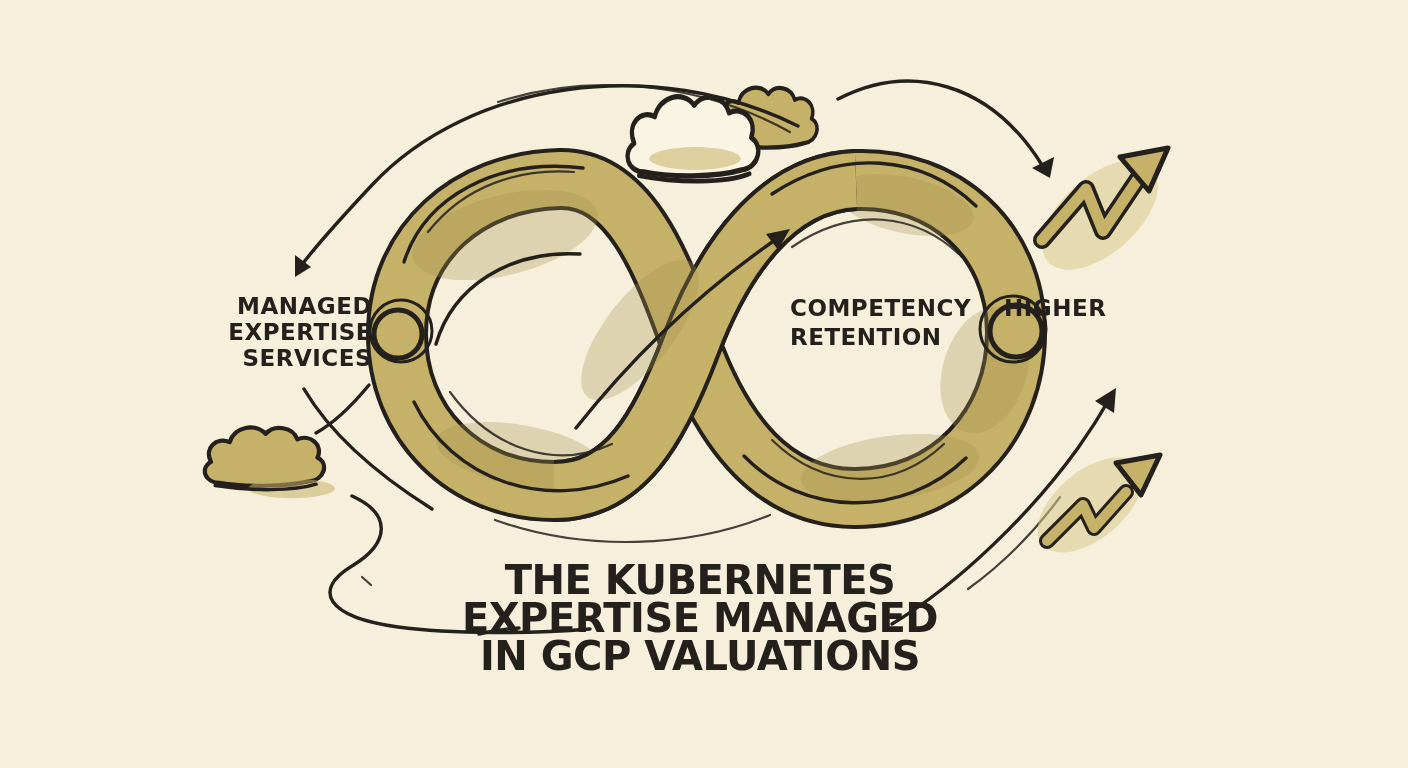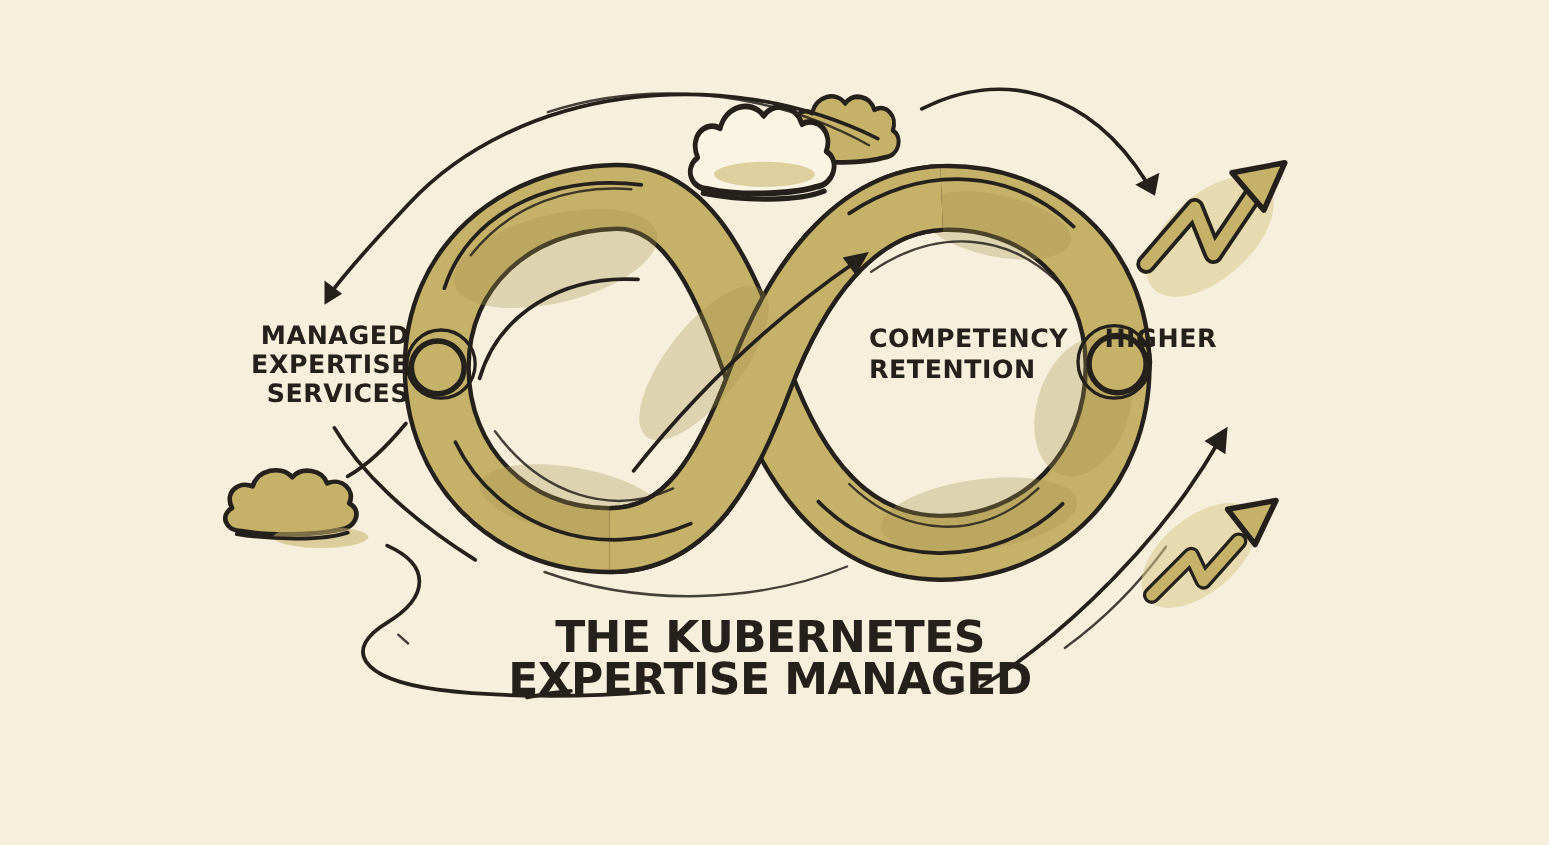--- a/index.html
+++ b/index.html
@@ -148,15 +148,16 @@
     <span>RETENTION</span>
   </div>
 
   <div class="lbl side right-lbl">
     <span>HIGHER</span>
   </div>
 
   <div class="lbl title">
     <span>THE KUBERNETES</span>
     <span>EXPERTISE MANAGED</span>
+    <span>IN GCP VALUATIONS</span>
   </div>
 
 </div>
 
 </body></html>

